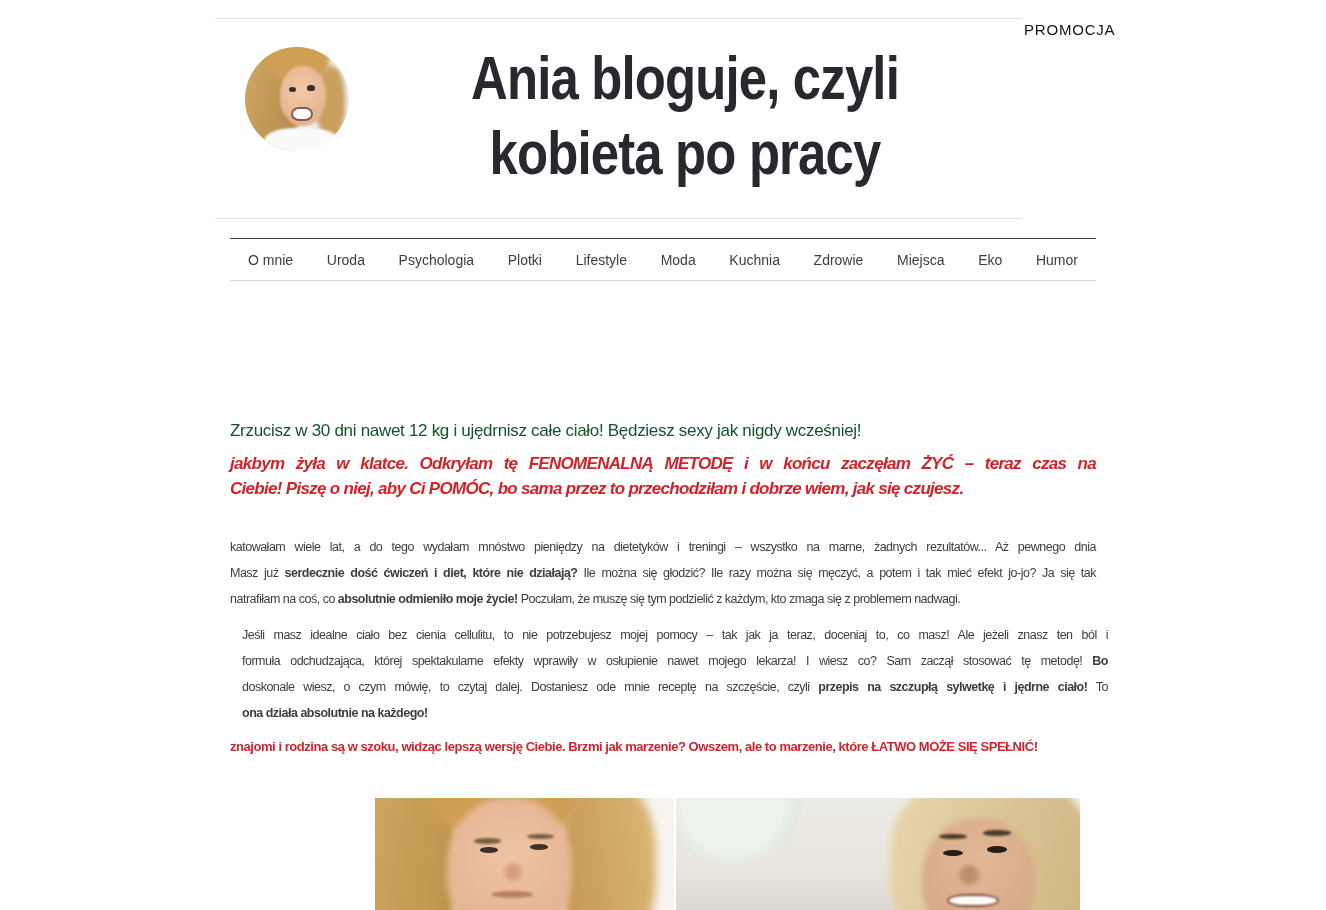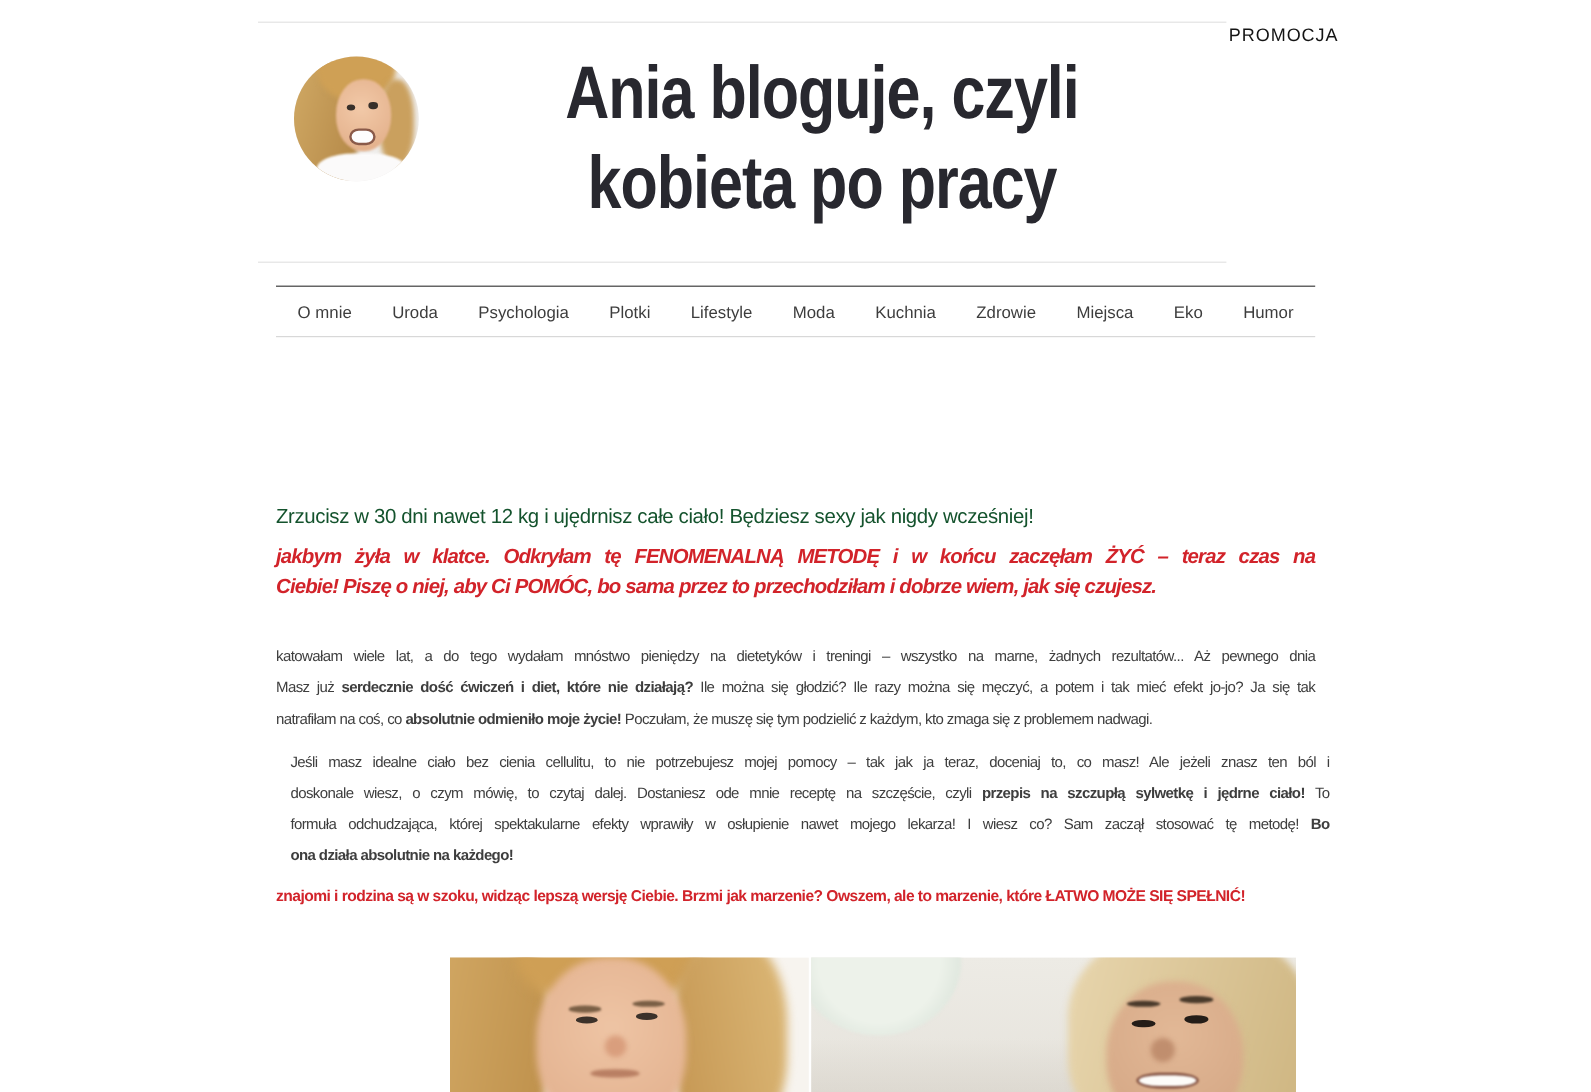--- a/index.html
+++ b/index.html
@@ -137,22 +137,22 @@
     </div>
 
   <div id="para1" class="abs para">
       <div class="tline"><span>katowałam wiele lat, a do tego wydałam mnóstwo pieniędzy na dietetyków i treningi – wszystko na marne, żadnych rezultatów... Aż pewnego dnia</span></div>
       <div class="tline"><span>Masz już </span><span class="b">serdecznie dość ćwiczeń i diet, które nie działają?</span><span> Ile można się głodzić? Ile razy można się męczyć, a potem i tak mieć efekt jo-jo? Ja się tak</span></div>
       <div class="tline last"><span>natrafiłam na coś, co </span><span class="b">absolutnie odmieniło moje życie!</span><span> Poczułam, że muszę się tym podzielić z każdym, kto zmaga się z problemem nadwagi.</span></div>
     </div>
 
   <div id="para2" class="abs para">
       <div class="tline"><span>Jeśli masz idealne ciało bez cienia cellulitu, to nie potrzebujesz mojej pomocy – tak jak ja teraz, doceniaj to, co masz! Ale jeżeli znasz ten ból i</span></div>
+      <div class="tline"><span>formuła odchudzająca, której spektakularne efekty wprawiły w osłupienie nawet mojego lekarza! I wiesz co? Sam zaczął stosować tę metodę! </span><span class="b">Bo</span></div>
       <div class="tline"><span>doskonale wiesz, o czym mówię, to czytaj dalej. Dostaniesz ode mnie receptę na szczęście, czyli </span><span class="b">przepis na szczupłą sylwetkę i jędrne ciało!</span><span> To</span></div>
-      <div class="tline"><span>formuła odchudzająca, której spektakularne efekty wprawiły w osłupienie nawet mojego lekarza! I wiesz co? Sam zaczął stosować tę metodę! </span><span class="b">Bo</span></div>
       <div class="tline last"><span class="b">ona działa absolutnie na każdego!</span></div>
     </div>
 
   <div id="cta" class="abs para">
       <div class="tline last"><span>znajomi i rodzina są w szoku, widząc lepszą wersję Ciebie. Brzmi jak marzenie? Owszem, ale to marzenie, które ŁATWO MOŻE SIĘ SPEŁNIĆ!</span></div>
     </div>
 
   <div id="photoL" class="photo">
     <div class="pl-hairL"></div>
     <div class="pl-hairT"></div>

